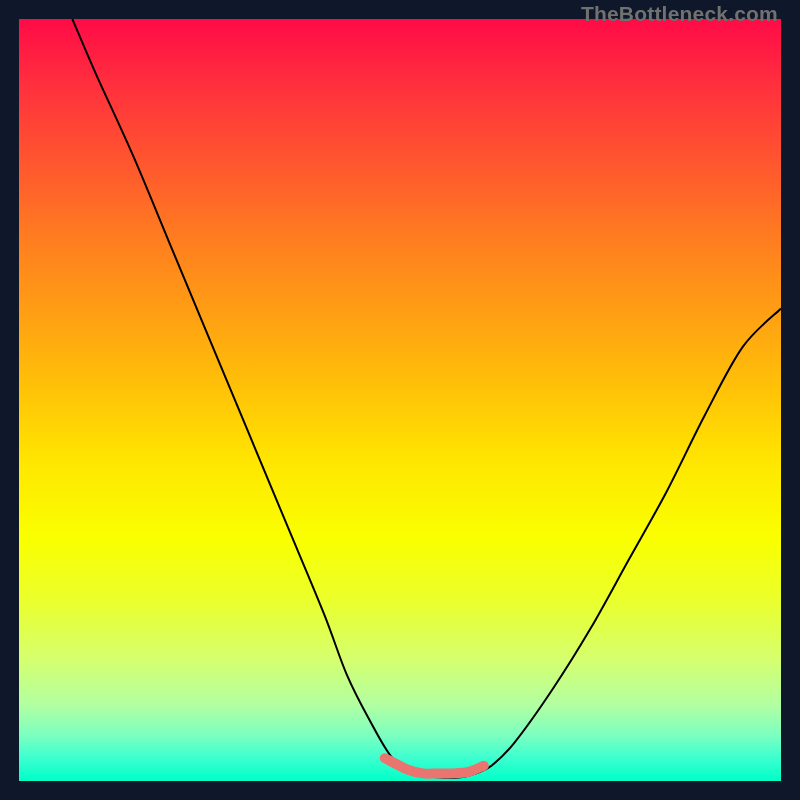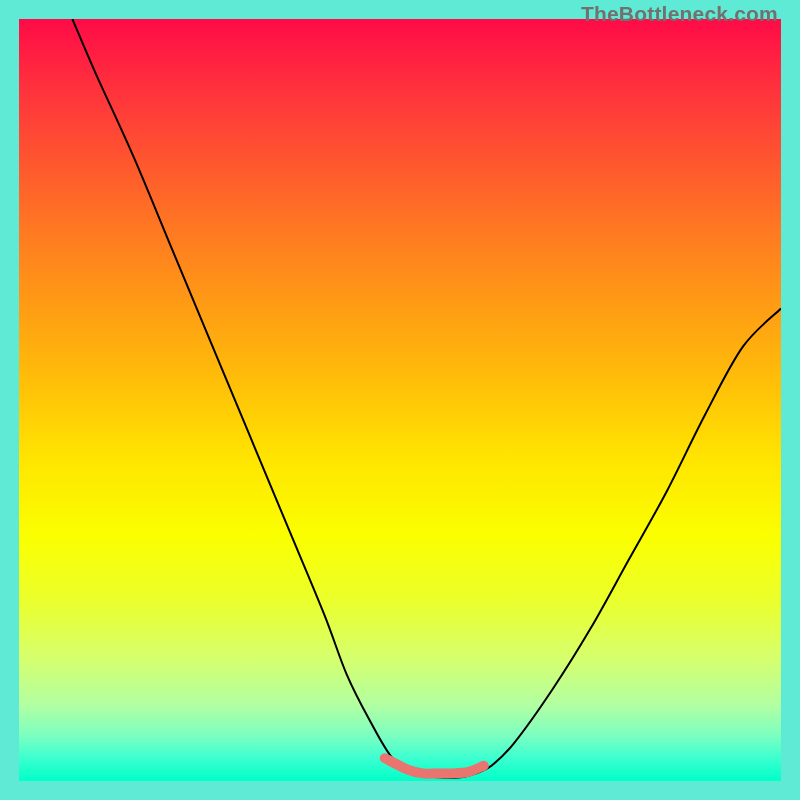--- a/index.html
+++ b/index.html
@@ -1,21 +1,21 @@
 <!DOCTYPE html>
 <html><head>
 <meta charset="utf-8">
 <style>
   * { margin: 0; padding: 0; box-sizing: border-box; }
   html, body { width: 800px; height: 800px; overflow: hidden; background: #000; }
   .chart-container {
     position: relative;
     width: 800px;
     height: 800px;
-    background: #5eead4;
+    background: #0f172a;
   }
   .plot-area {
     position: absolute;
     left: 19px;
     top: 19px;
     width: 762px;
     height: 762px;
     background: linear-gradient(to bottom,
       #ff0b47 0%,
       #ff2d3e 8%,

